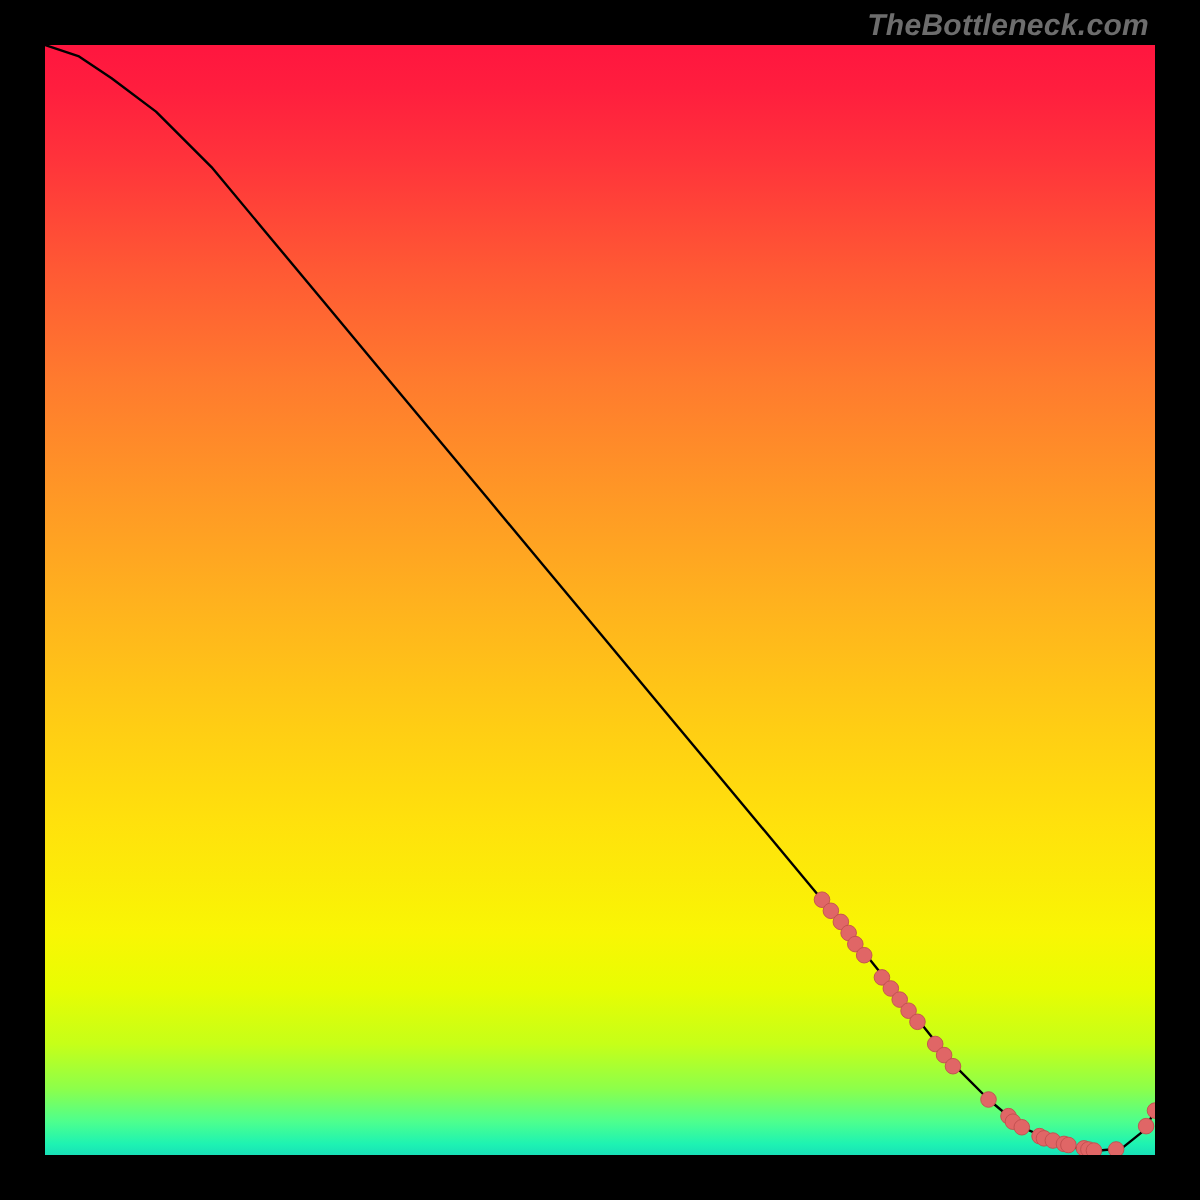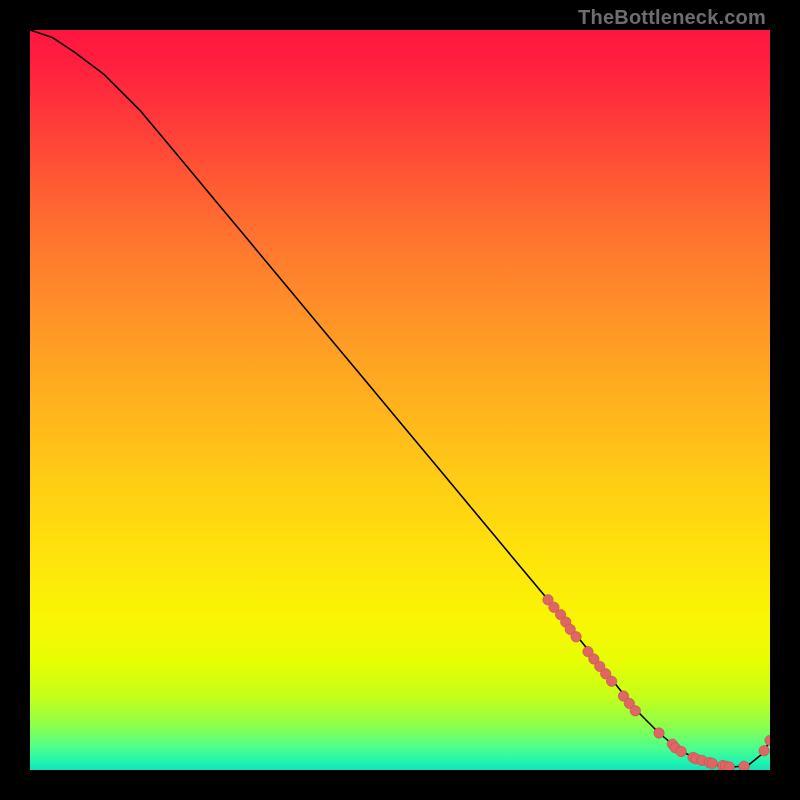--- a/index.html
+++ b/index.html
@@ -2,20 +2,21 @@
 <html><head>
 <meta charset="utf-8">
 <style>
   * { margin: 0; padding: 0; box-sizing: border-box; }
   html, body { width: 800px; height: 800px; background: #000; overflow: hidden; }
   .stage {
     position: relative;
     width: 800px;
     height: 697px;
     background: #000;
+    font-style: italic;
   }
   .plot-area {
     position: absolute;
     left: 30px;
     top: 30px;
     width: 740px;
     height: 740px;
     background: linear-gradient(to bottom,
       #ff163f 0%,
       #ff1e3e 4%,

